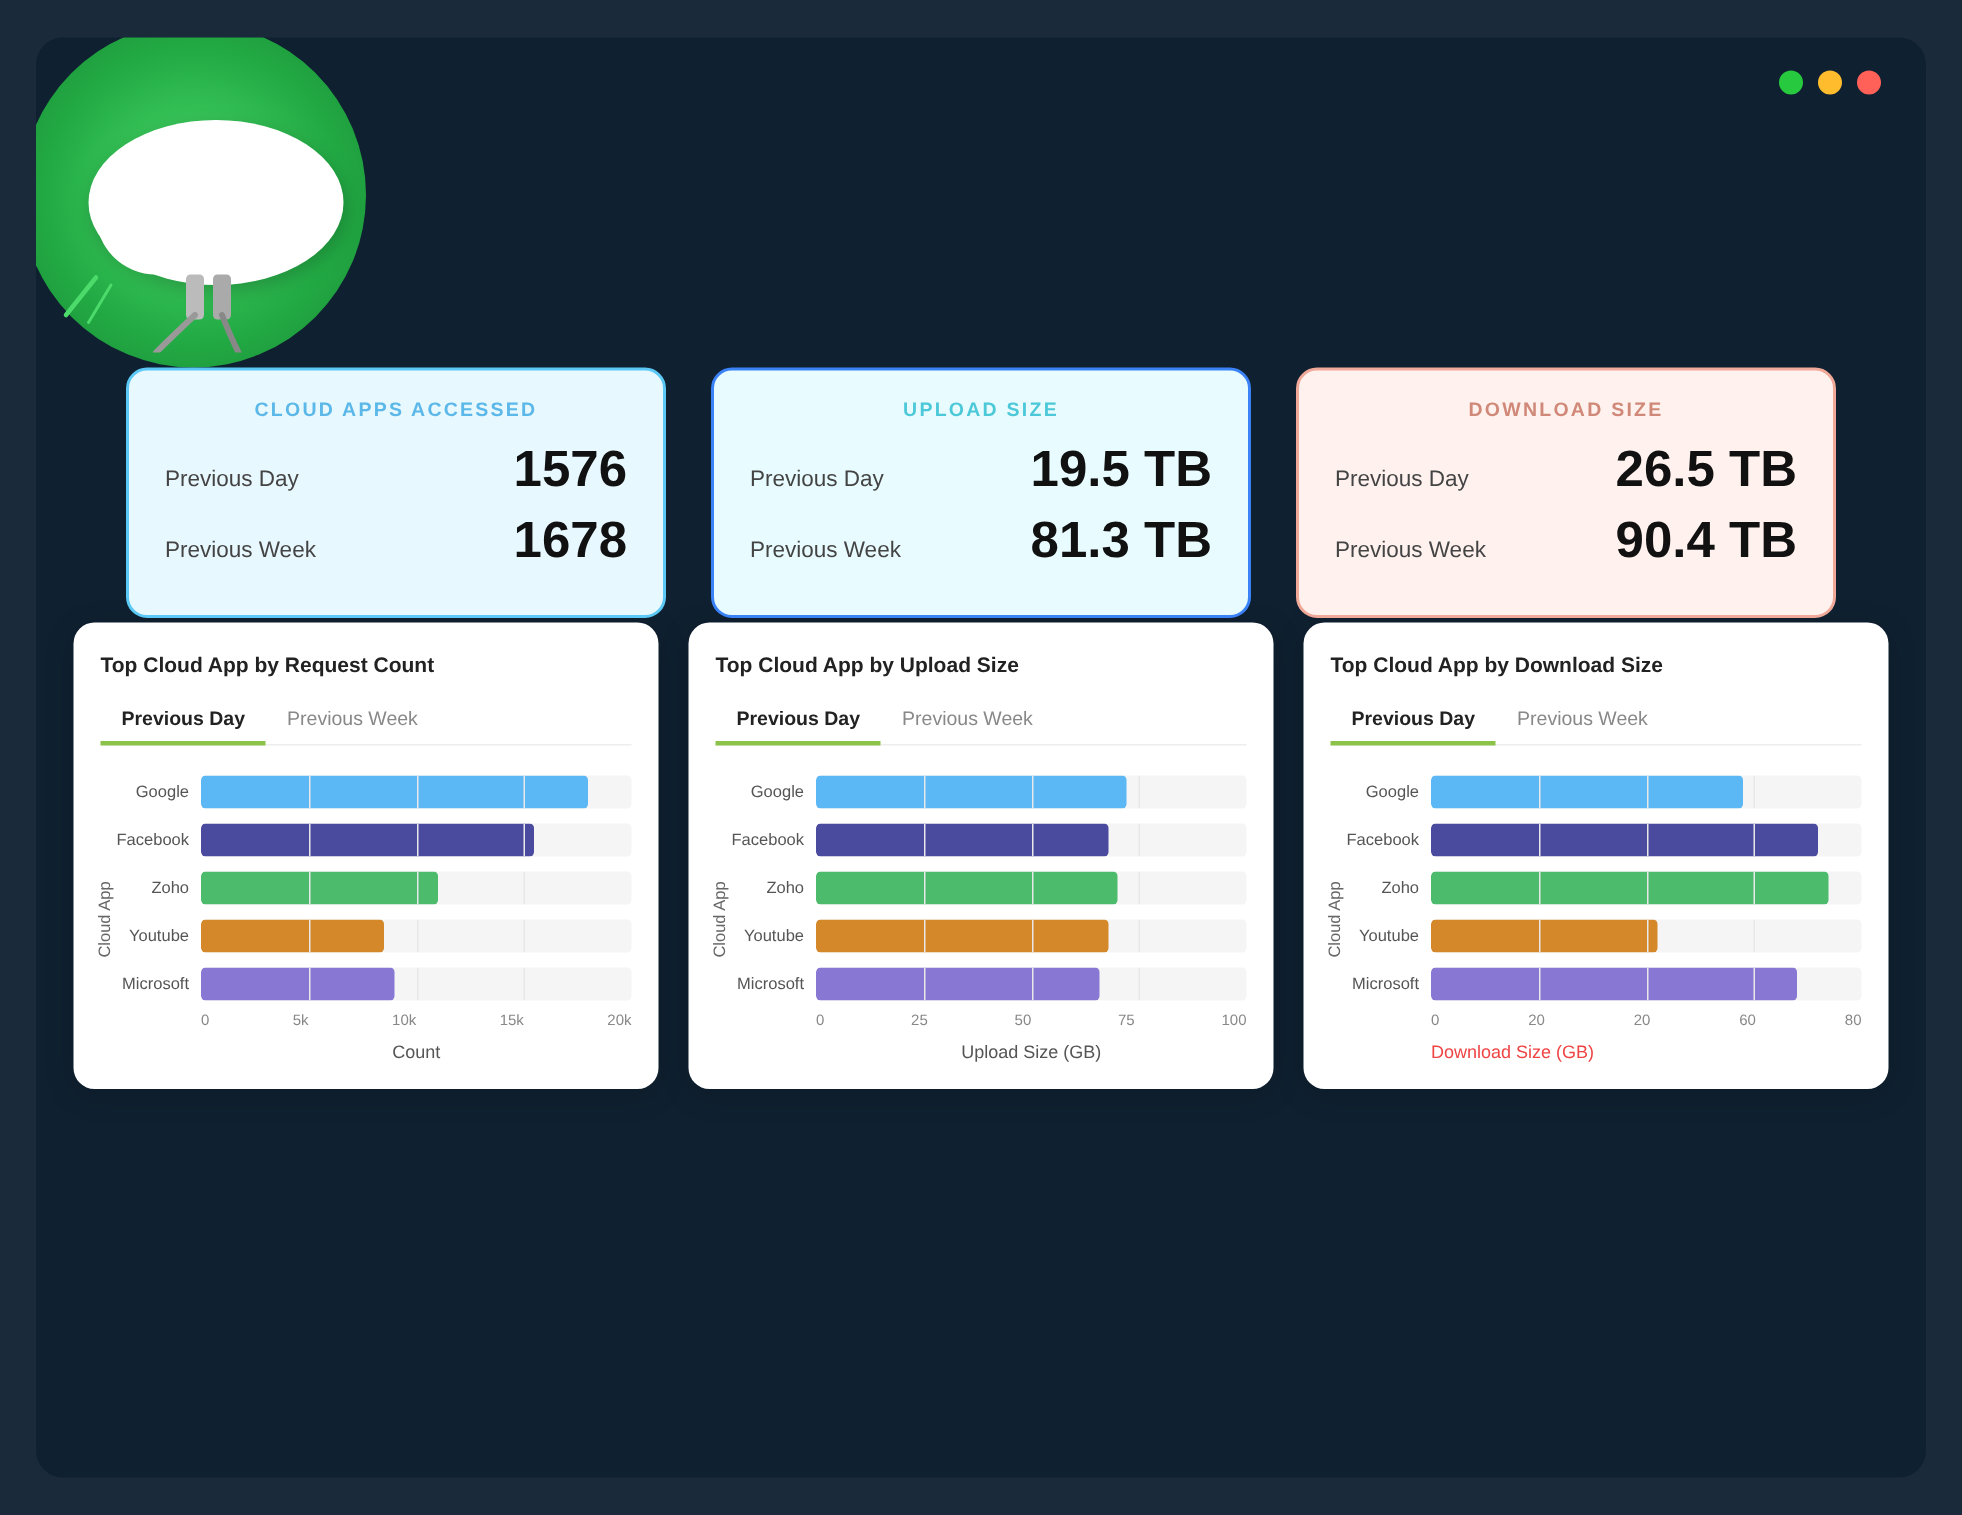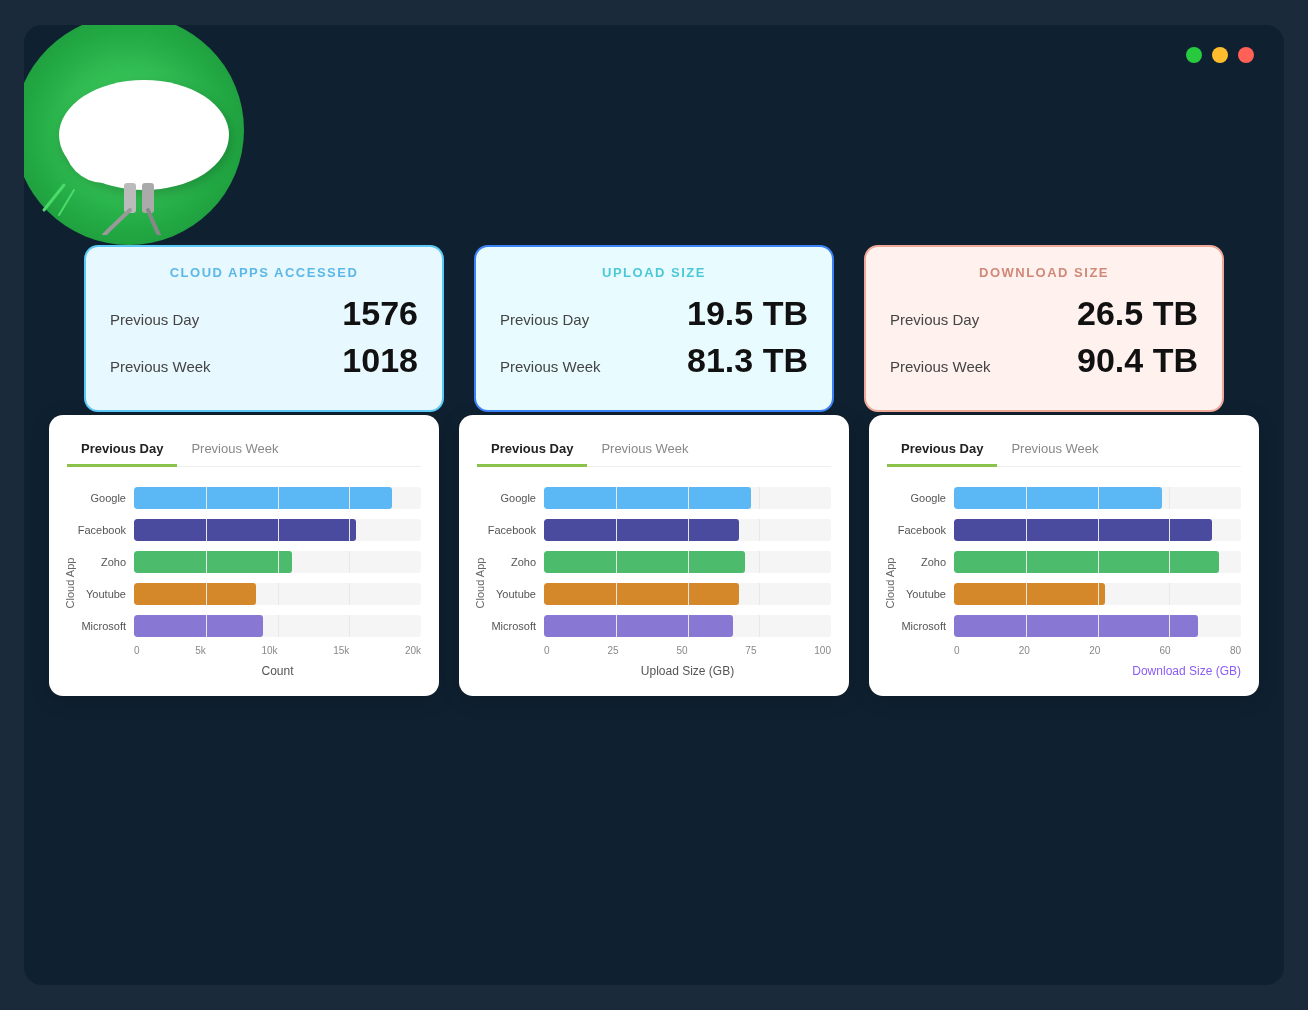--- a/index.html
+++ b/index.html
@@ -202,21 +202,21 @@
   <div class="stats-row">
 
     <div class="stat-card stat-card-blue">
       <div class="stat-card-title">CLOUD APPS ACCESSED</div>
       <div class="stat-row">
         <span class="stat-label">Previous Day</span>
         <span class="stat-value">1576</span>
       </div>
       <div class="stat-row">
         <span class="stat-label">Previous Week</span>
-        <span class="stat-value">1018</span>
+        <span class="stat-value">1678</span>
       </div>
     </div>
 
     <div class="stat-card stat-card-cyan">
       <div class="stat-card-title">UPLOAD SIZE</div>
       <div class="stat-row">
         <span class="stat-label">Previous Day</span>
         <span class="stat-value">19.5 TB</span>
       </div>
       <div class="stat-row">
@@ -233,20 +233,21 @@
       </div>
       <div class="stat-row">
         <span class="stat-label">Previous Week</span>
         <span class="stat-value">90.4 TB</span>
       </div>
     </div>
   </div>
 
   <div class="charts-row" id="charts-container">
   <div class="chart-card">
+        <div class="chart-title">Top Cloud App by Request Count</div>
         <div class="tabs">
           <div class="tab active">Previous Day</div>
           <div class="tab">Previous Week</div>
         </div>
         <div style="position: relative; padding-left: 12px;">
           <div style="position: absolute; left: -22px; top: 50%; transform: translateY(-50%) rotate(-90deg); font-size: 11px; color: rgb(102, 102, 102); white-space: nowrap; transform-origin: center center;">Cloud App</div>
           <div style="display: flex; flex-direction: column; gap: 10px; padding-left: 55px;">
             <div style="display: flex; align-items: center; gap: 8px; position: relative;">
               <div style="width: 65px; font-size: 11px; color: rgb(85, 85, 85); text-align: right; flex-shrink: 0; position: absolute; left: -73px;">Google</div>
               <div style="flex: 1 1 0%; height: 22px; background: rgb(245, 245, 245); border-radius: 3px; overflow: hidden; position: relative;">
@@ -297,20 +298,21 @@
             <span style="font-size: 10px; color: rgb(136, 136, 136);">0</span>
             <span style="font-size: 10px; color: rgb(136, 136, 136);">5k</span>
             <span style="font-size: 10px; color: rgb(136, 136, 136);">10k</span>
             <span style="font-size: 10px; color: rgb(136, 136, 136);">15k</span>
             <span style="font-size: 10px; color: rgb(136, 136, 136);">20k</span>
           </div>
           <div style="text-align: center; font-size: 12px; color: rgb(85, 85, 85); margin-top: 8px; padding-left: 55px;">Count</div>
         </div>
       </div>
       <div class="chart-card">
+        <div class="chart-title">Top Cloud App by Upload Size</div>
         <div class="tabs">
           <div class="tab active">Previous Day</div>
           <div class="tab">Previous Week</div>
         </div>
         <div style="position: relative; padding-left: 12px;">
           <div style="position: absolute; left: -22px; top: 50%; transform: translateY(-50%) rotate(-90deg); font-size: 11px; color: rgb(102, 102, 102); white-space: nowrap; transform-origin: center center;">Cloud App</div>
           <div style="display: flex; flex-direction: column; gap: 10px; padding-left: 55px;">
             <div style="display: flex; align-items: center; gap: 8px; position: relative;">
               <div style="width: 65px; font-size: 11px; color: rgb(85, 85, 85); text-align: right; flex-shrink: 0; position: absolute; left: -73px;">Google</div>
               <div style="flex: 1 1 0%; height: 22px; background: rgb(245, 245, 245); border-radius: 3px; overflow: hidden; position: relative;">
@@ -361,20 +363,21 @@
             <span style="font-size: 10px; color: rgb(136, 136, 136);">0</span>
             <span style="font-size: 10px; color: rgb(136, 136, 136);">25</span>
             <span style="font-size: 10px; color: rgb(136, 136, 136);">50</span>
             <span style="font-size: 10px; color: rgb(136, 136, 136);">75</span>
             <span style="font-size: 10px; color: rgb(136, 136, 136);">100</span>
           </div>
           <div style="text-align: center; font-size: 12px; color: rgb(85, 85, 85); margin-top: 8px; padding-left: 55px;">Upload Size (GB)</div>
         </div>
       </div>
       <div class="chart-card">
+        <div class="chart-title">Top Cloud App by Download Size</div>
         <div class="tabs">
           <div class="tab active">Previous Day</div>
           <div class="tab">Previous Week</div>
         </div>
         <div style="position: relative; padding-left: 12px;">
           <div style="position: absolute; left: -22px; top: 50%; transform: translateY(-50%) rotate(-90deg); font-size: 11px; color: rgb(102, 102, 102); white-space: nowrap; transform-origin: center center;">Cloud App</div>
           <div style="display: flex; flex-direction: column; gap: 10px; padding-left: 55px;">
             <div style="display: flex; align-items: center; gap: 8px; position: relative;">
               <div style="width: 65px; font-size: 11px; color: rgb(85, 85, 85); text-align: right; flex-shrink: 0; position: absolute; left: -73px;">Google</div>
               <div style="flex: 1 1 0%; height: 22px; background: rgb(245, 245, 245); border-radius: 3px; overflow: hidden; position: relative;">
@@ -421,18 +424,18 @@
               </div>
             </div>
           </div>
           <div style="display: flex; justify-content: space-between; padding-left: 55px; margin-top: 8px;">
             <span style="font-size: 10px; color: rgb(136, 136, 136);">0</span>
             <span style="font-size: 10px; color: rgb(136, 136, 136);">20</span>
             <span style="font-size: 10px; color: rgb(136, 136, 136);">20</span>
             <span style="font-size: 10px; color: rgb(136, 136, 136);">60</span>
             <span style="font-size: 10px; color: rgb(136, 136, 136);">80</span>
           </div>
-          <div style="text-align: right; font-size: 12px; color: #8b5cf6; margin-top: 8px; padding-left: 55px;">Download Size (GB)</div>
+          <div style="text-align: left; font-size: 12px; color: #ef4444; margin-top: 8px; padding-left: 55px;">Download Size (GB)</div>
         </div>
       </div>
     </div>
 
 </div>
 
 </body></html>

